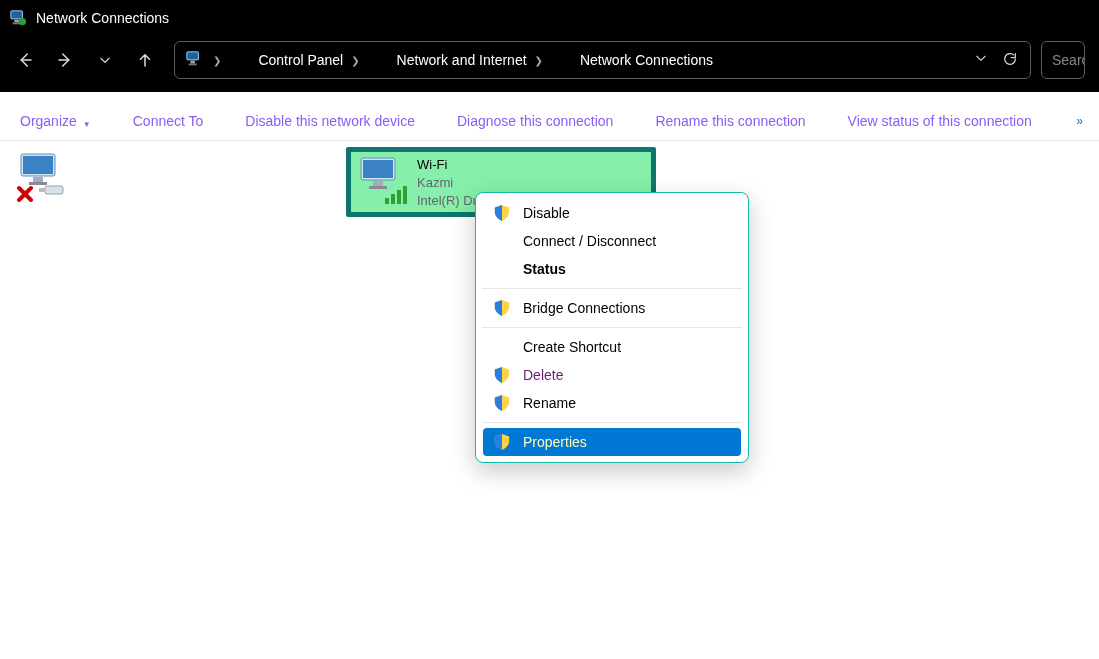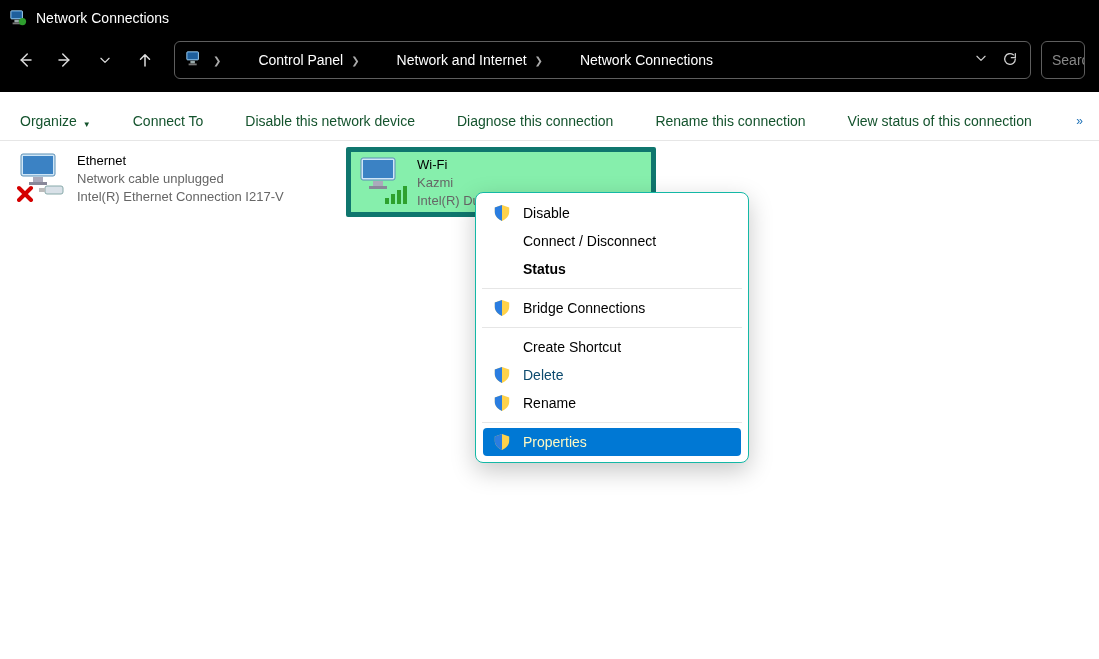--- a/index.html
+++ b/index.html
@@ -74,21 +74,21 @@
     height: 40px;
     border-bottom: 1px solid #e6e6e6;
     display:flex; align-items:center;
     padding: 0 6px;
     gap: 0;
     font-size:14px;
     background:#fff;
     margin-top:9px;
   }
   .cmdbar .cmd {
-    color:#14532d;
+    color:#8b5cf6;
     padding:6px 14px;
     border-radius:4px;
     cursor:pointer;
     display:flex; align-items:flex-end; gap:6px;
   }
   .cmdbar .cmd .caret {
     font-size:8px;
   }
   .cmdbar .cmdgap { width:14px; }
   .cmdbar .chev {
@@ -135,21 +135,21 @@
     display:flex; align-items:center;
     height:28px;
     padding:0 12px 0 40px;
     position:relative;
     font-size:14px;
     cursor:pointer;
     border-radius:4px;
     margin:0 3px;
   }
   .menu .item.bold { font-weight:600; }
-  .menu .item.disabled { color:#0c4a6e; }
+  .menu .item.disabled { color:#701a75; }
   .menu .item.highlight { background:#0078d4; color:#fef9c3; }
   .menu .item .shield {
     position:absolute; left:10px; top:5px; width:18px; height:18px;
   }
   .menu .sep {
     height:1px; background:#e6e6e6; margin:5px 2px;
   }
   
   .monitor-svg { width:100%; height:100%; }
 </style>
@@ -261,25 +261,20 @@
 
         <rect x="28" y="34" width="18" height="8" rx="2" fill="#d9e1e8" stroke="#8aa"></rect>
         <rect x="22" y="36" width="6" height="4" fill="#bbb"></rect>
 
         <g stroke="#d40000" stroke-width="4" stroke-linecap="round">
           <line x1="2" y1="36" x2="14" y2="48"></line>
           <line x1="14" y1="36" x2="2" y2="48"></line>
         </g>
       </svg>
     </div>
-    <div class="texts">
-      <span class="t1">Ethernet</span>
-      <span class="t2">Network cable unplugged</span>
-      <span class="t3">Intel(R) Ethernet Connection I217-V</span>
-    </div>
   </div>
 
   <div class="conn selected">
     <div class="cicon">
       <svg class="monitor-svg" viewBox="0 0 50 50">
         <rect x="4" y="2" width="34" height="22" rx="2" fill="#cfe6f7" stroke="#5a8fb5"></rect>
         <rect x="6" y="4" width="30" height="18" fill="#3b82c4"></rect>
         <rect x="16" y="25" width="10" height="5" fill="#aab"></rect>
         <rect x="12" y="30" width="18" height="3" fill="#889"></rect>
 

